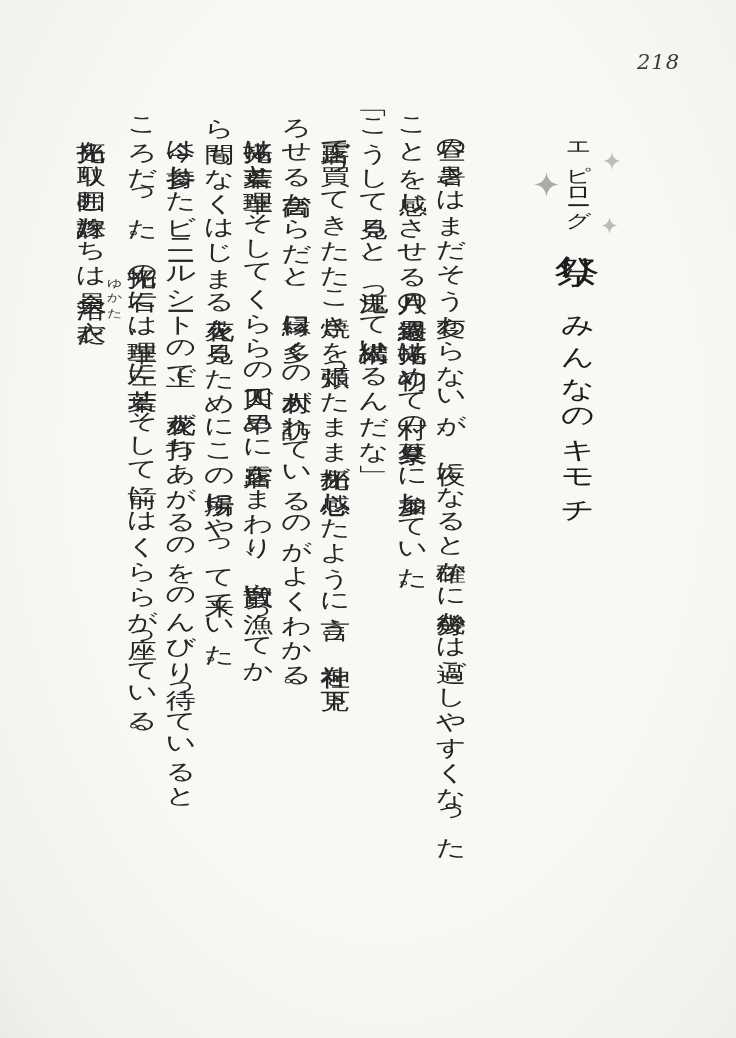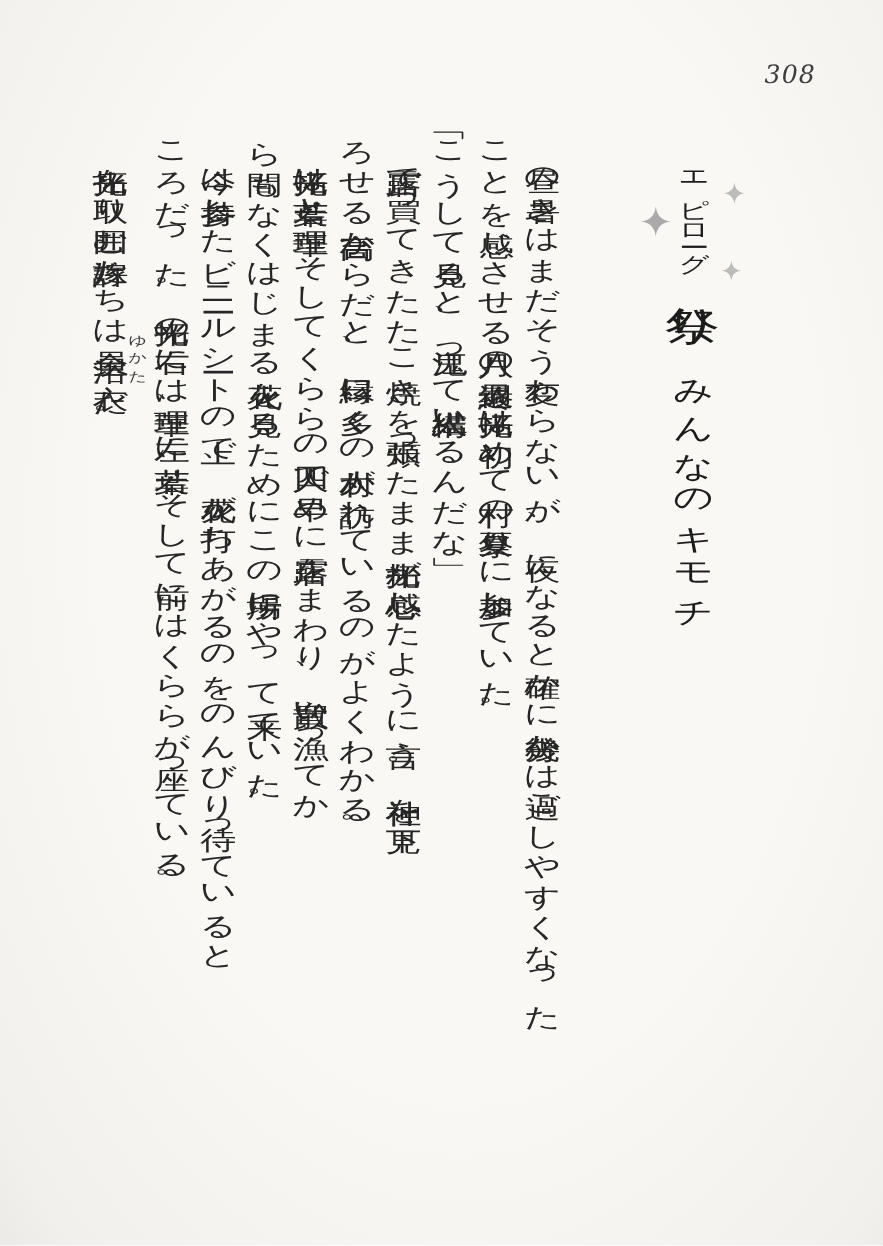--- a/index.html
+++ b/index.html
@@ -69,21 +69,21 @@
     font-size: 15px;
     letter-spacing: 3px;
     color: #3a3a3a;
   }
 </style>
 </head>
 <body>
 
 <div class="page">
 
-  <div class="folio">308</div>
+  <div class="folio">218</div>
 
   <div class="sparkle sparkle-a">
     <svg viewBox="0 0 24 24">
         <path fill="#b2b2b2" d="M12 0 C12.9 7.4 16.6 11.1 24 12 C16.6 12.9 12.9 16.6 12 24 C11.1 16.6 7.4 12.9 0 12 C7.4 11.1 11.1 7.4 12 0 Z"></path>
       </svg>
   </div>
   <div class="sparkle sparkle-b">
     <svg viewBox="0 0 24 24">
         <path fill="#9d9d9d" d="M12 0 C12.9 7.4 16.6 11.1 24 12 C16.6 12.9 12.9 16.6 12 24 C11.1 16.6 7.4 12.9 0 12 C7.4 11.1 11.1 7.4 12 0 Z"></path>
       </svg>

